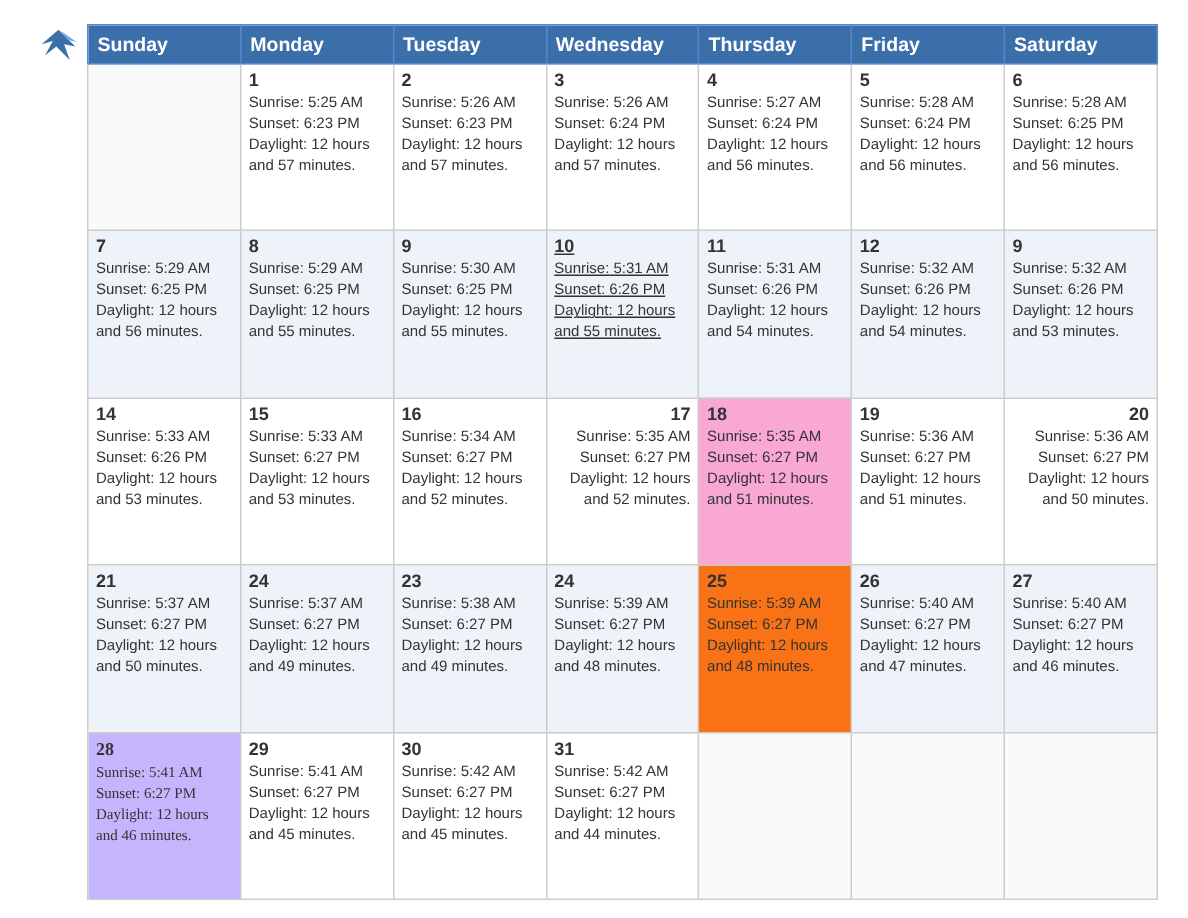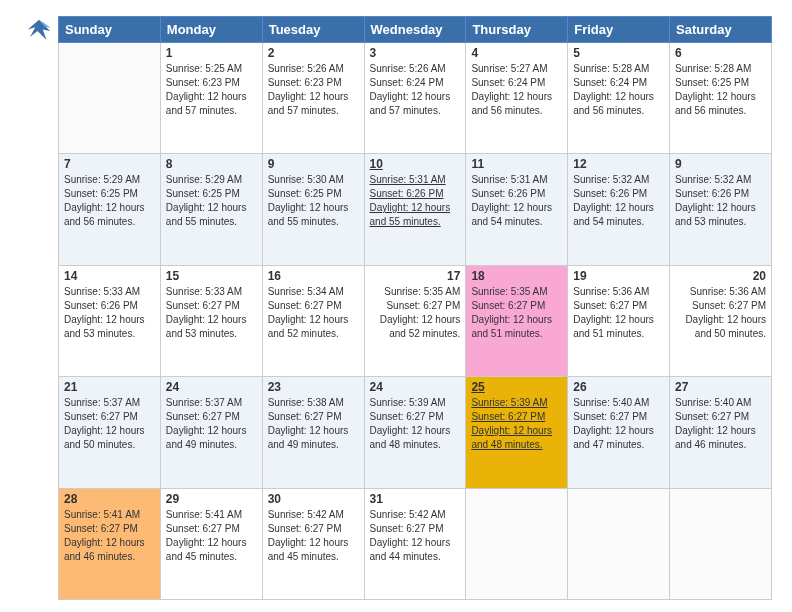--- a/index.html
+++ b/index.html
@@ -234,35 +234,35 @@
             <div class="day-info">Sunrise: 5:37 AM<br>Sunset: 6:27 PM<br>Daylight: 12 hours and 49 minutes.</div>
           </td>
           <td style="background-color: rgb(238, 243, 250);">
             <span class="day-num">23</span>
             <div class="day-info">Sunrise: 5:38 AM<br>Sunset: 6:27 PM<br>Daylight: 12 hours and 49 minutes.</div>
           </td>
           <td style="background-color: rgb(238, 243, 250);">
             <span class="day-num">24</span>
             <div class="day-info">Sunrise: 5:39 AM<br>Sunset: 6:27 PM<br>Daylight: 12 hours and 48 minutes.</div>
           </td>
-          <td style="background-color: #eab308; text-decoration: underline;">
+          <td style="background-color: #f97316;">
             <span class="day-num">25</span>
             <div class="day-info">Sunrise: 5:39 AM<br>Sunset: 6:27 PM<br>Daylight: 12 hours and 48 minutes.</div>
           </td>
           <td style="background-color: rgb(238, 243, 250);">
             <span class="day-num">26</span>
             <div class="day-info">Sunrise: 5:40 AM<br>Sunset: 6:27 PM<br>Daylight: 12 hours and 47 minutes.</div>
           </td>
           <td style="background-color: rgb(238, 243, 250);">
             <span class="day-num">27</span>
             <div class="day-info">Sunrise: 5:40 AM<br>Sunset: 6:27 PM<br>Daylight: 12 hours and 46 minutes.</div>
           </td>
         </tr>
         <tr>
-          <td style="background-color: #fdba74;">
+          <td style="background-color: #c4b5fd; font-family: Liberation Serif, serif;">
             <span class="day-num">28</span>
             <div class="day-info">Sunrise: 5:41 AM<br>Sunset: 6:27 PM<br>Daylight: 12 hours and 46 minutes.</div>
           </td>
           <td style="background-color: rgb(255, 255, 255);">
             <span class="day-num">29</span>
             <div class="day-info">Sunrise: 5:41 AM<br>Sunset: 6:27 PM<br>Daylight: 12 hours and 45 minutes.</div>
           </td>
           <td style="background-color: rgb(255, 255, 255);">
             <span class="day-num">30</span>
             <div class="day-info">Sunrise: 5:42 AM<br>Sunset: 6:27 PM<br>Daylight: 12 hours and 45 minutes.</div>

